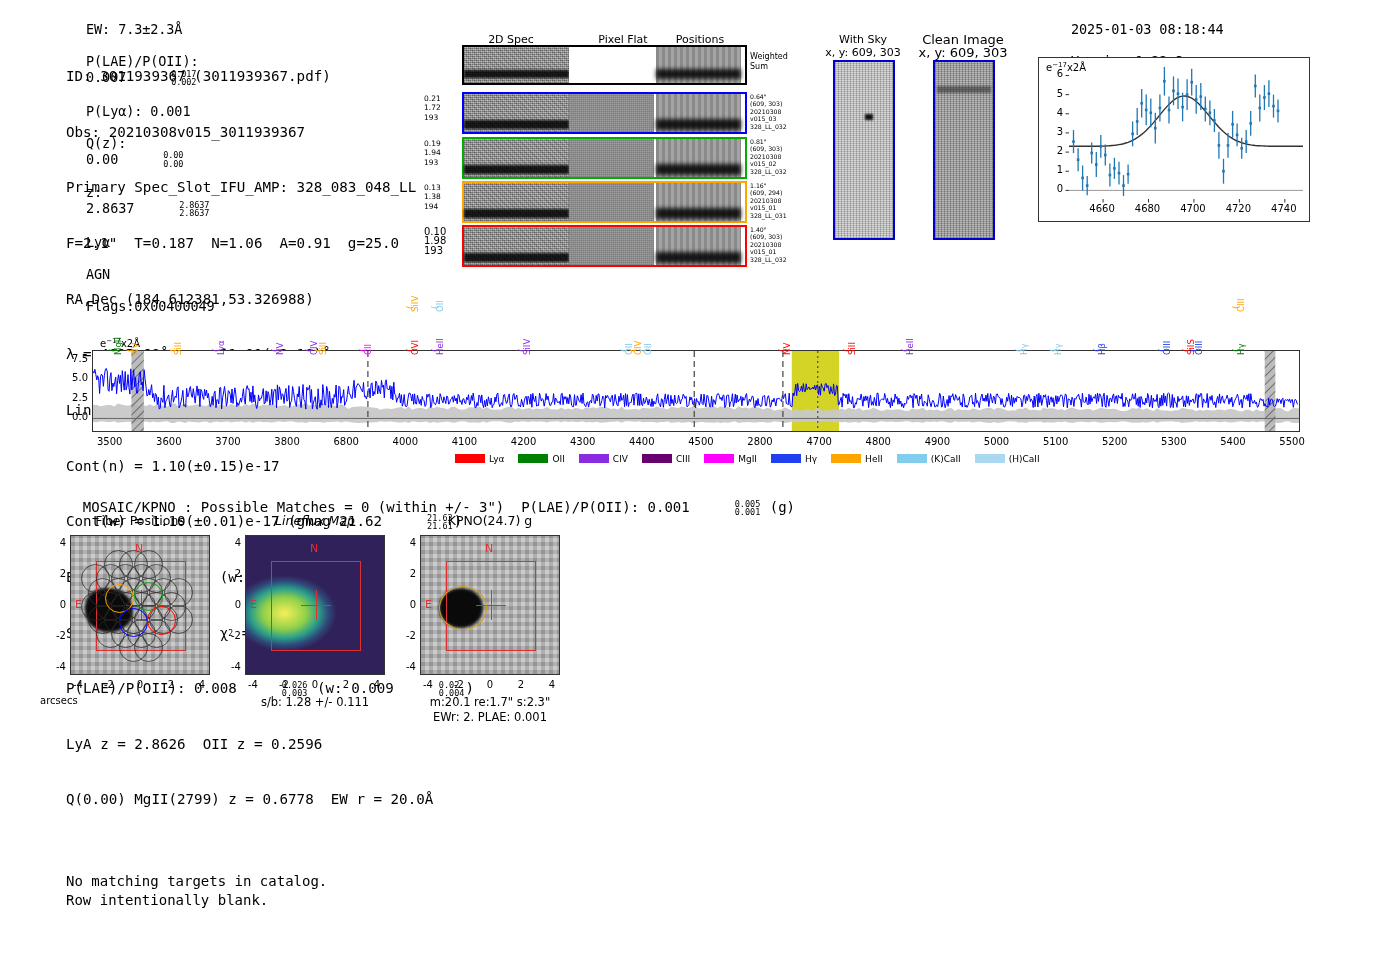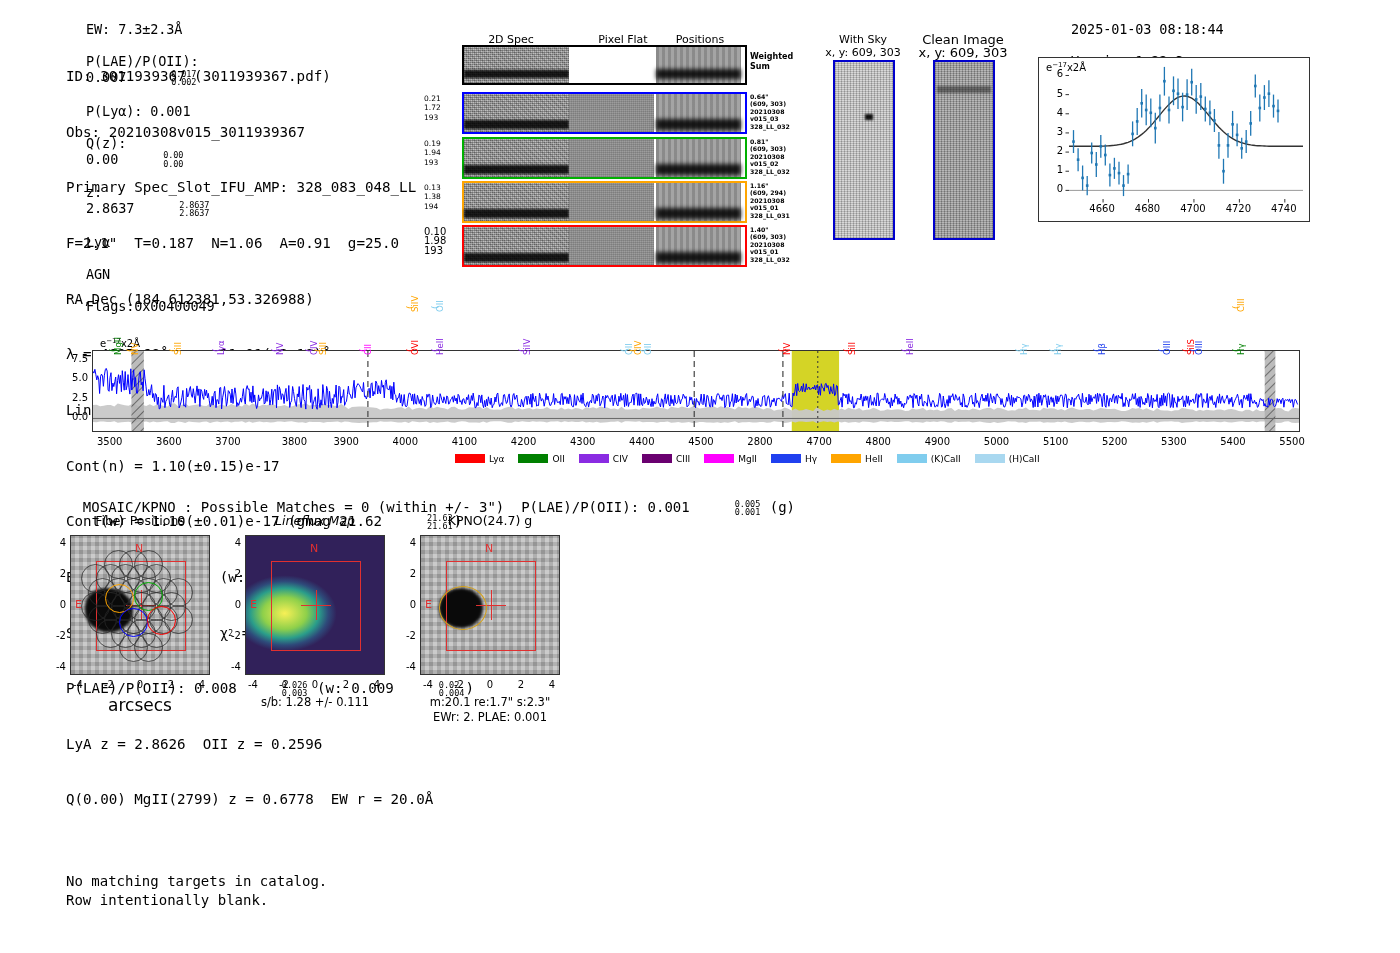--- a/index.html
+++ b/index.html
@@ -8,21 +8,21 @@
   .abs{position:absolute;}
   .mono{font-family:"DejaVu Sans Mono","Liberation Mono",monospace;}
   .sans{font-family:"DejaVu Sans","Liberation Sans",sans-serif;}
   .hdr{font-size:13.5px;white-space:pre;letter-spacing:-0.1px;}
   .info{font-size:14.2px;line-height:18.55px;white-space:pre;}
   sup.f{font-size:8px;vertical-align:2px;line-height:0;}
   .frac{display:inline-block;vertical-align:middle;font-size:8.5px;line-height:8.5px;
         text-align:left;margin:0 1px;}
   .frac span{display:block;margin-left:44px;}
   .panelTitle{font-size:11px;text-align:center;}
-  .tiny{font-size:6.2px;line-height:7.4px;white-space:pre;font-weight:bold;}
+  .tiny{font-size:6.2px;line-height:7.4px;white-space:pre;}
   
   .noise{background-color:#9a9a9a;
      background-image:
        repeating-linear-gradient(0deg,rgba(0,0,0,.18) 0 1px,rgba(255,255,255,.18) 1px 2px),
        repeating-linear-gradient(90deg,rgba(0,0,0,.15) 0 1px,rgba(255,255,255,.15) 1px 2px),
        repeating-linear-gradient(45deg,rgba(0,0,0,.10) 0 2px,rgba(255,255,255,.10) 2px 4px);}
   .flat{background:#8f8f8f;
      background-image:repeating-linear-gradient(0deg,rgba(0,0,0,.07) 0 1px,rgba(255,255,255,.07) 1px 2px),
        repeating-linear-gradient(90deg,rgba(0,0,0,.06) 0 1px,rgba(255,255,255,.06) 1px 2px);}
   .smoothblk{background:#9a9a9a;
@@ -394,22 +394,22 @@
     <div class="abs sans" style="left: 1199.46px; top: 342px; font-size: 9px; color: rgb(32, 64, 239); transform: rotate(-90deg); transform-origin: left bottom;">(</div>
     <div class="rotlab" style="left: 1245.84px; top: 302px; color: rgb(255, 165, 0);">CIII</div>
     <div class="abs sans" style="left: 1240.84px; top: 299px; font-size: 9px; color: rgb(255, 165, 0); transform: rotate(-90deg); transform-origin: left bottom;">(</div>
     <div class="rotlab" style="left: 1245.84px; top: 345px; color: rgb(0, 128, 0);">Hγ</div>
     <div class="abs sans" style="left: 1240.84px; top: 342px; font-size: 9px; color: rgb(0, 128, 0); transform: rotate(-90deg); transform-origin: left bottom;">(</div>
   </div>
 <div id="spec-axis-labels">
     <div class="tickl sans" style="left: 89.7353px; top: 436px; width: 40px; text-align: center;">3500</div>
     <div class="tickl sans" style="left: 148.853px; top: 436px; width: 40px; text-align: center;">3600</div>
     <div class="tickl sans" style="left: 207.971px; top: 436px; width: 40px; text-align: center;">3700</div>
-    <div class="tickl sans" style="left: 267.088px; top: 436px; width: 40px; text-align: right;">3800</div>
-    <div class="tickl sans" style="left: 326.206px; top: 436px; width: 40px; text-align: center;">3900</div>
+    <div class="tickl sans" style="left: 267.088px; top: 436px; width: 40px; text-align: center;">3800</div>
+    <div class="tickl sans" style="left: 326.206px; top: 436px; width: 40px; text-align: center;">6800</div>
     <div class="tickl sans" style="left: 385.324px; top: 436px; width: 40px; text-align: center;">4000</div>
     <div class="tickl sans" style="left: 444.441px; top: 436px; width: 40px; text-align: center;">4100</div>
     <div class="tickl sans" style="left: 503.559px; top: 436px; width: 40px; text-align: center;">4200</div>
     <div class="tickl sans" style="left: 562.676px; top: 436px; width: 40px; text-align: center;">4300</div>
     <div class="tickl sans" style="left: 621.794px; top: 436px; width: 40px; text-align: center;">4400</div>
     <div class="tickl sans" style="left: 680.912px; top: 436px; width: 40px; text-align: center;">4500</div>
     <div class="tickl sans" style="left: 740.029px; top: 436px; width: 40px; text-align: center;">2800</div>
     <div class="tickl sans" style="left: 799.147px; top: 436px; width: 40px; text-align: center;">4700</div>
     <div class="tickl sans" style="left: 858.265px; top: 436px; width: 40px; text-align: center;">4800</div>
     <div class="tickl sans" style="left: 917.382px; top: 436px; width: 40px; text-align: center;">4900</div>
@@ -479,21 +479,21 @@
     <div class="tickl sans" style="left: 48px; top: 537px; width: 18px; text-align: right; font-size: 10px;">4</div>
     <div class="tickl sans" style="left: 48px; top: 568px; width: 18px; text-align: right; font-size: 10px;">2</div>
     <div class="tickl sans" style="left: 48px; top: 599px; width: 18px; text-align: right; font-size: 10px;">0</div>
     <div class="tickl sans" style="left: 48px; top: 630px; width: 18px; text-align: right; font-size: 10px;">-2</div>
     <div class="tickl sans" style="left: 48px; top: 661px; width: 18px; text-align: right; font-size: 10px;">-4</div>
     <div class="tickl sans" style="left: 64px; top: 679px; width: 28px; text-align: center; font-size: 10px;">-4</div>
     <div class="tickl sans" style="left: 95px; top: 679px; width: 28px; text-align: center; font-size: 10px;">-2</div>
     <div class="tickl sans" style="left: 126px; top: 679px; width: 28px; text-align: center; font-size: 10px;">0</div>
     <div class="tickl sans" style="left: 157px; top: 679px; width: 28px; text-align: center; font-size: 10px;">2</div>
     <div class="tickl sans" style="left: 188px; top: 679px; width: 28px; text-align: center; font-size: 10px;">4</div>
-    <div class="abs sans" style="left: 40px; top: 695px; width: 200px; text-align: center; font-size: 17px;">arcsecs</div>
+    <div class="abs sans" style="left: 40px; top: 695px; width: 200px; text-align: left; font-size: 10px;">arcsecs</div>
     <div class="abs sans" style="left: 225px; top: 513px; width: 180px; text-align: center; font-size: 12.5px; font-style: italic;">Lineflux Map</div>
     <div class="abs" style="left: 245px; top: 535px; width: 140px; height: 140px; border: 1px solid rgb(51, 51, 51); box-sizing: border-box; overflow: hidden; background: radial-gradient(52px 38px at 28% 56%, rgb(247, 240, 86) 0%, rgb(143, 208, 74) 42%, rgb(42, 157, 138) 66%, rgb(46, 74, 122) 84%, rgb(49, 33, 90) 100%), radial-gradient(30px 18px at 72% 22%, rgb(95, 210, 138) 0%, rgb(42, 125, 138) 55%, rgba(49, 33, 90, 0) 100%), radial-gradient(22px 14px at 88% 30%, rgb(76, 201, 143) 0%, rgba(44, 26, 77, 0) 100%), radial-gradient(26px 16px at 12% 28%, rgb(58, 169, 142) 0%, rgba(44, 26, 77, 0) 100%) rgb(44, 26, 77);">
       <div class="abs" style="left:25px;top:25px;width:90px;height:90px;border:1px solid #e03030;box-sizing:border-box;"></div>
       <div class="abs" style="left:55px;top:69px;width:30px;height:1px;background:#e03030;"></div>
       <div class="abs" style="left:70px;top:54px;width:1px;height:30px;background:#e03030;"></div>
       <div class="abs sans" style="left:64px;top:6px;font-size:11px;color:#e03030;">N</div>
       <div class="abs sans" style="left:4px;top:62px;font-size:11px;color:#e03030;">E</div>
     </div>
     <div class="tickl sans" style="left: 223px; top: 537px; width: 18px; text-align: right; font-size: 10px;">4</div>
     <div class="tickl sans" style="left: 223px; top: 568px; width: 18px; text-align: right; font-size: 10px;">2</div>

